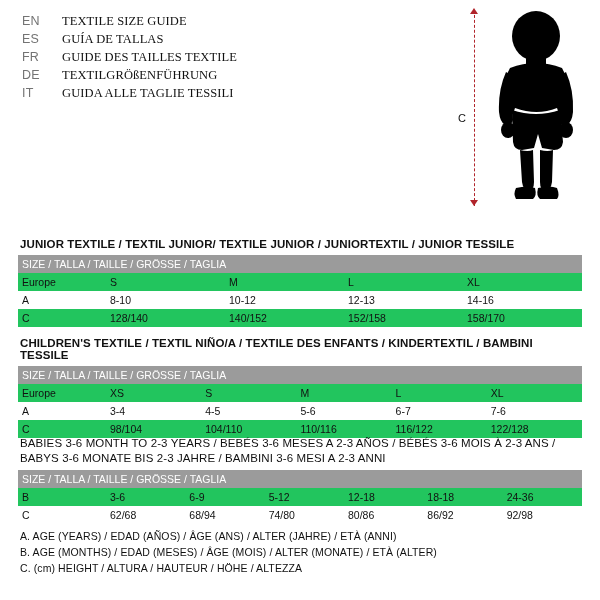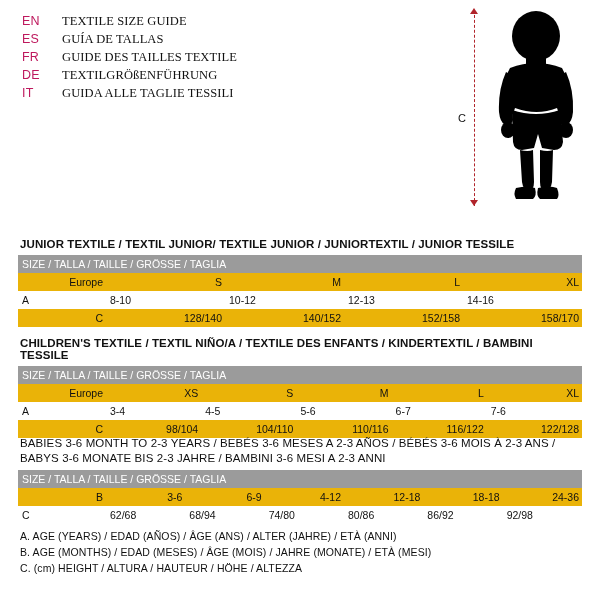--- a/index.html
+++ b/index.html
@@ -25,21 +25,21 @@
   }
   .header-row {
     display: flex;
     align-items: baseline;
     margin-bottom: 3px;
   }
   .header-lang {
     width: 40px;
     font-size: 12.5px;
     letter-spacing: 0.2px;
-    color: #be185d;
+    color: #737373;
   }
   .header-text {
     font-size: 12.5px;
     letter-spacing: 0.1px;
     color: #111;
     font-family: Liberation Serif, serif;
   }
 
   
   .figure-area {
@@ -116,22 +116,21 @@
     color: #111;
     vertical-align: middle;
   }
   tr.band-head td {
     background: #9b9b9b;
     color: #ffffff;
     font-size: 10.5px;
     font-weight: normal;
   }
   tr.band-light td {
-    background: #eab308;
-    text-align: right;
+    background: #22c55e;
   }
   tr.band-white td {
     background: #ffffff;
   }
 
   
   .footer {
     position: absolute;
     left: 20px;
     top: 528px;
@@ -298,35 +297,35 @@
         <col>
       </colgroup>
     <tbody>
       <tr class="band-head">
         <td colspan="7">SIZE / TALLA / TAILLE / GRÖSSE / TAGLIA</td>
       </tr>
       <tr class="band-light">
         <td>B</td>
         <td>3-6</td>
         <td>6-9</td>
-        <td>4-12</td>
+        <td>5-12</td>
         <td>12-18</td>
         <td>18-18</td>
         <td>24-36</td>
       </tr>
       <tr class="band-white">
         <td>C</td>
         <td>62/68</td>
         <td>68/94</td>
         <td>74/80</td>
         <td>80/86</td>
         <td>86/92</td>
         <td>92/98</td>
       </tr>
     </tbody>
   </table>
 </div>
 
 <div class="footer">
   <div class="footer-line">A. AGE (YEARS) / EDAD (AÑOS) / ÂGE (ANS) / ALTER (JAHRE) / ETÀ (ANNI)</div>
-  <div class="footer-line">B. AGE (MONTHS) / EDAD (MESES) / ÂGE (MOIS) / JAHRE (MONATE) / ETÀ (MESI)</div>
+  <div class="footer-line">B. AGE (MONTHS) / EDAD (MESES) / ÂGE (MOIS) / ALTER (MONATE) / ETÀ (ALTER)</div>
   <div class="footer-line">C. (cm) HEIGHT / ALTURA / HAUTEUR / HÖHE / ALTEZZA</div>
 </div>
 
 </body></html>

